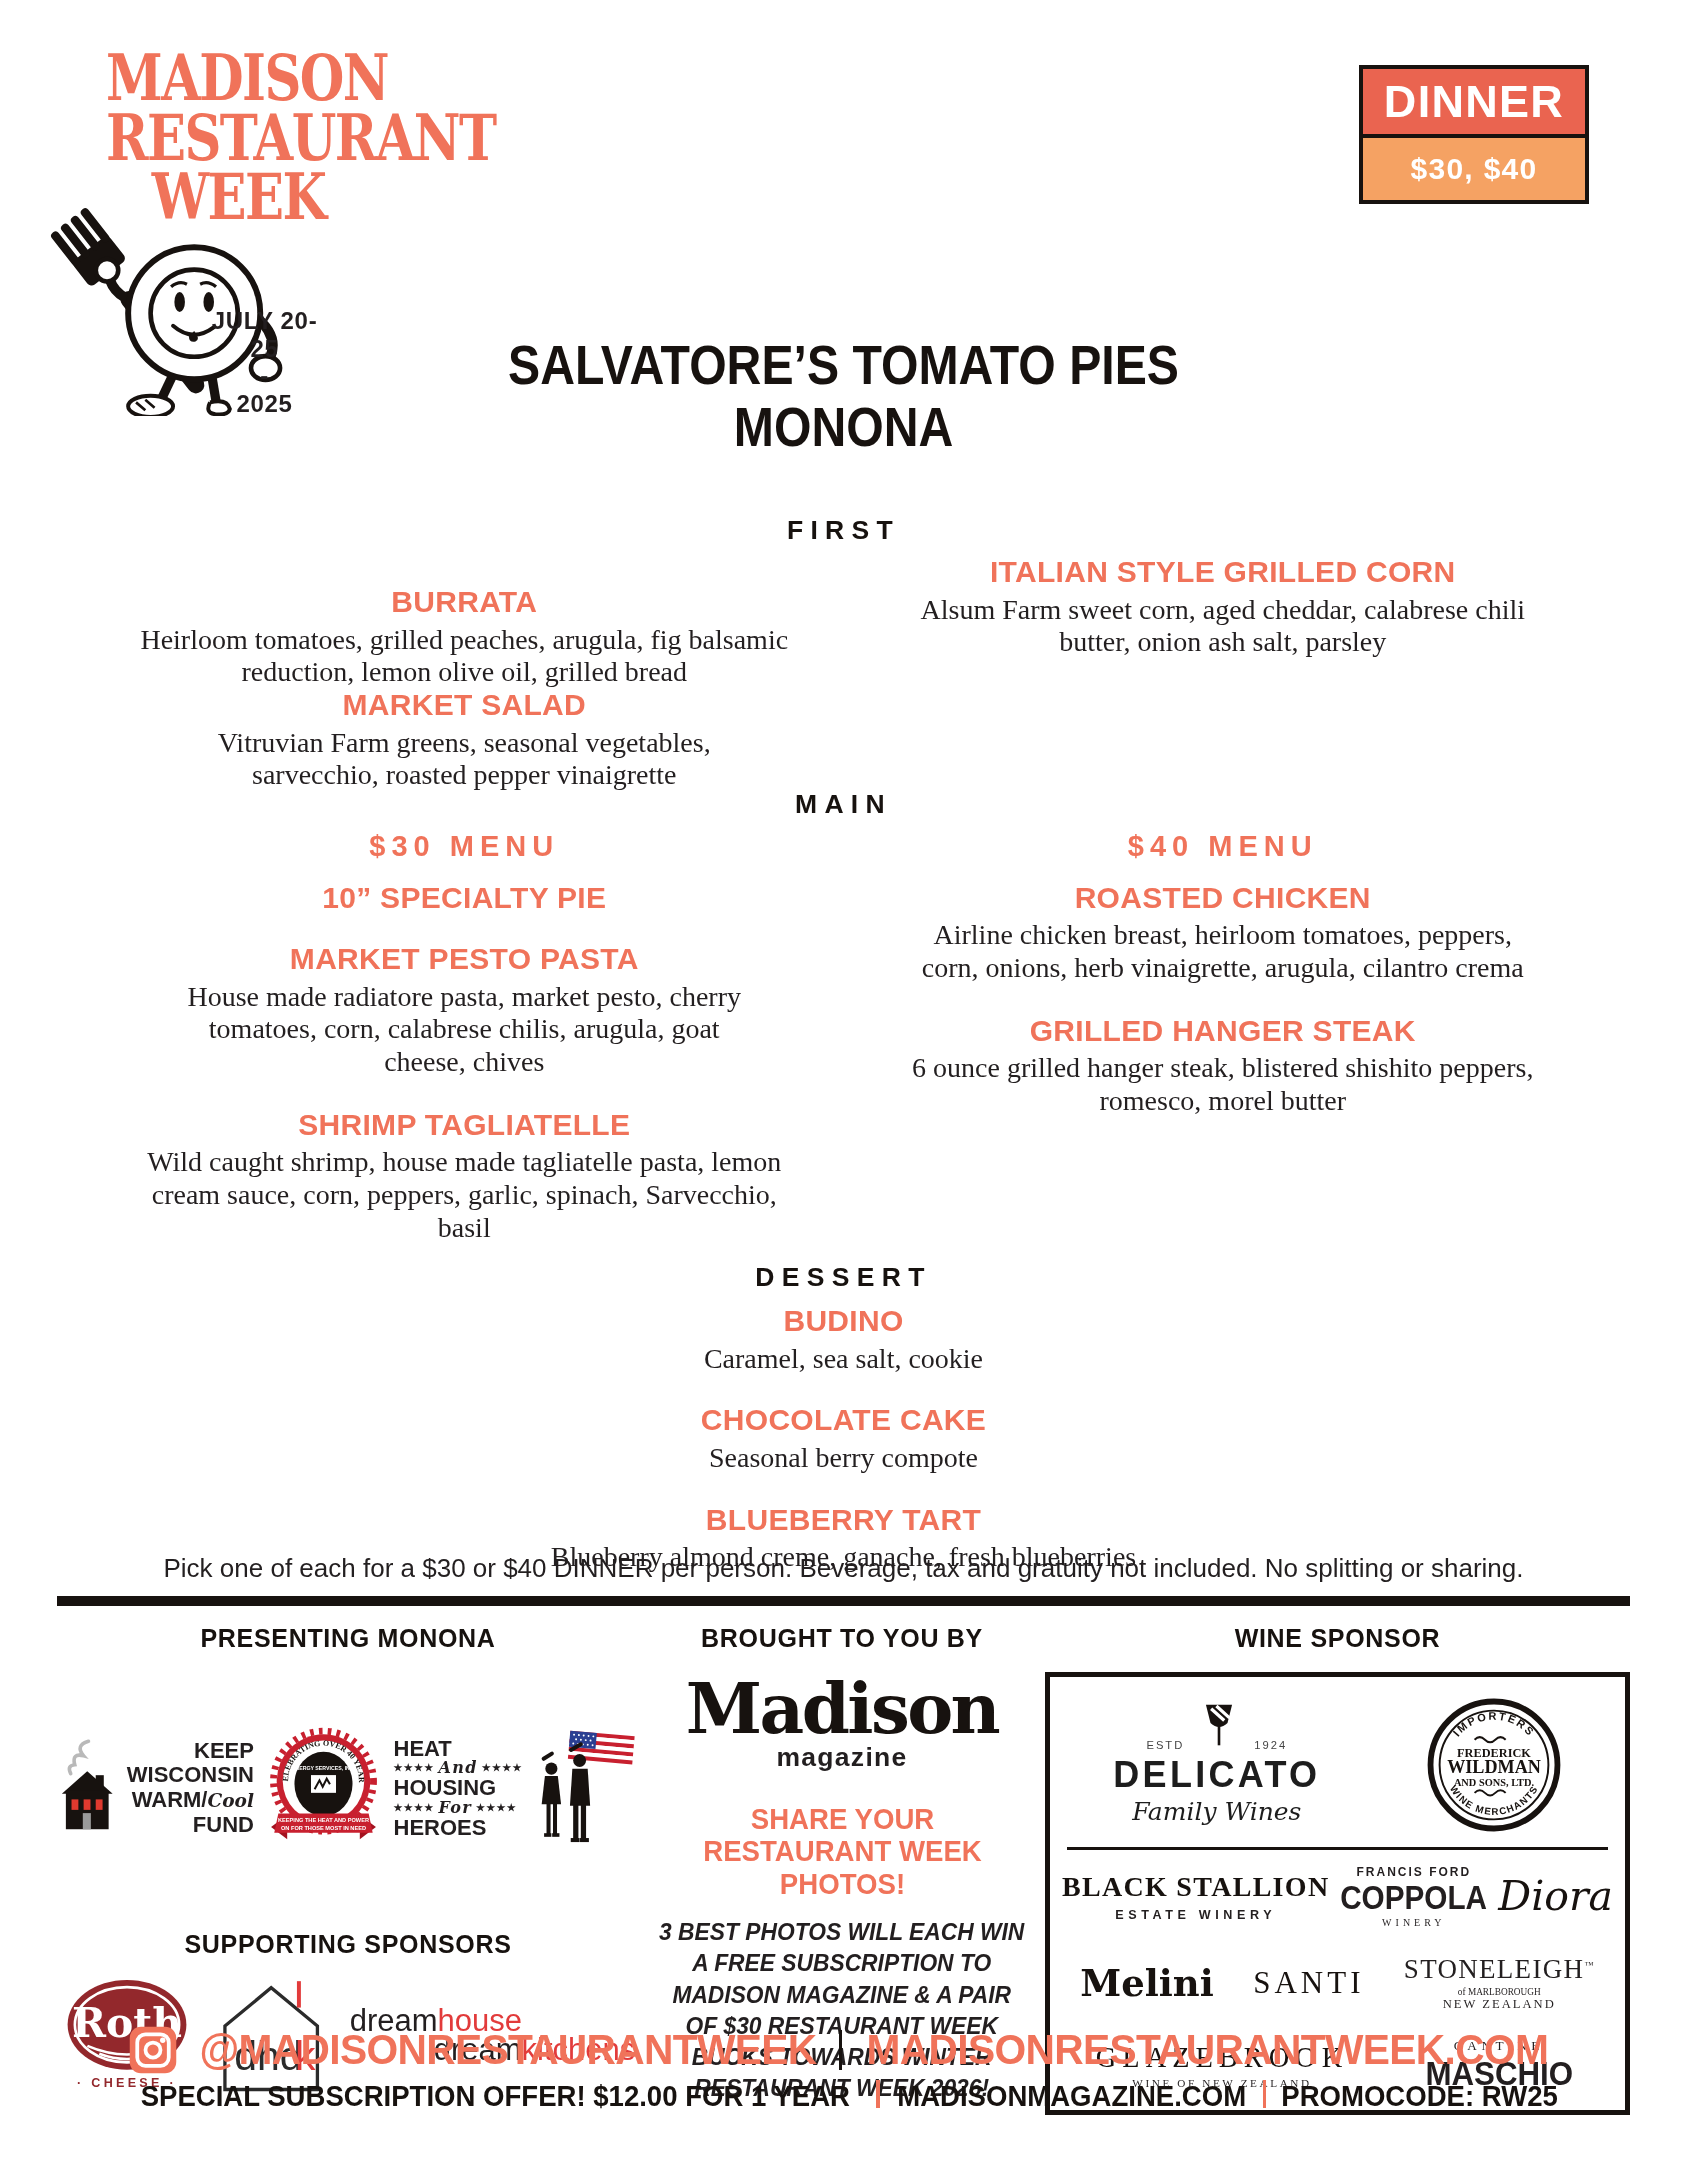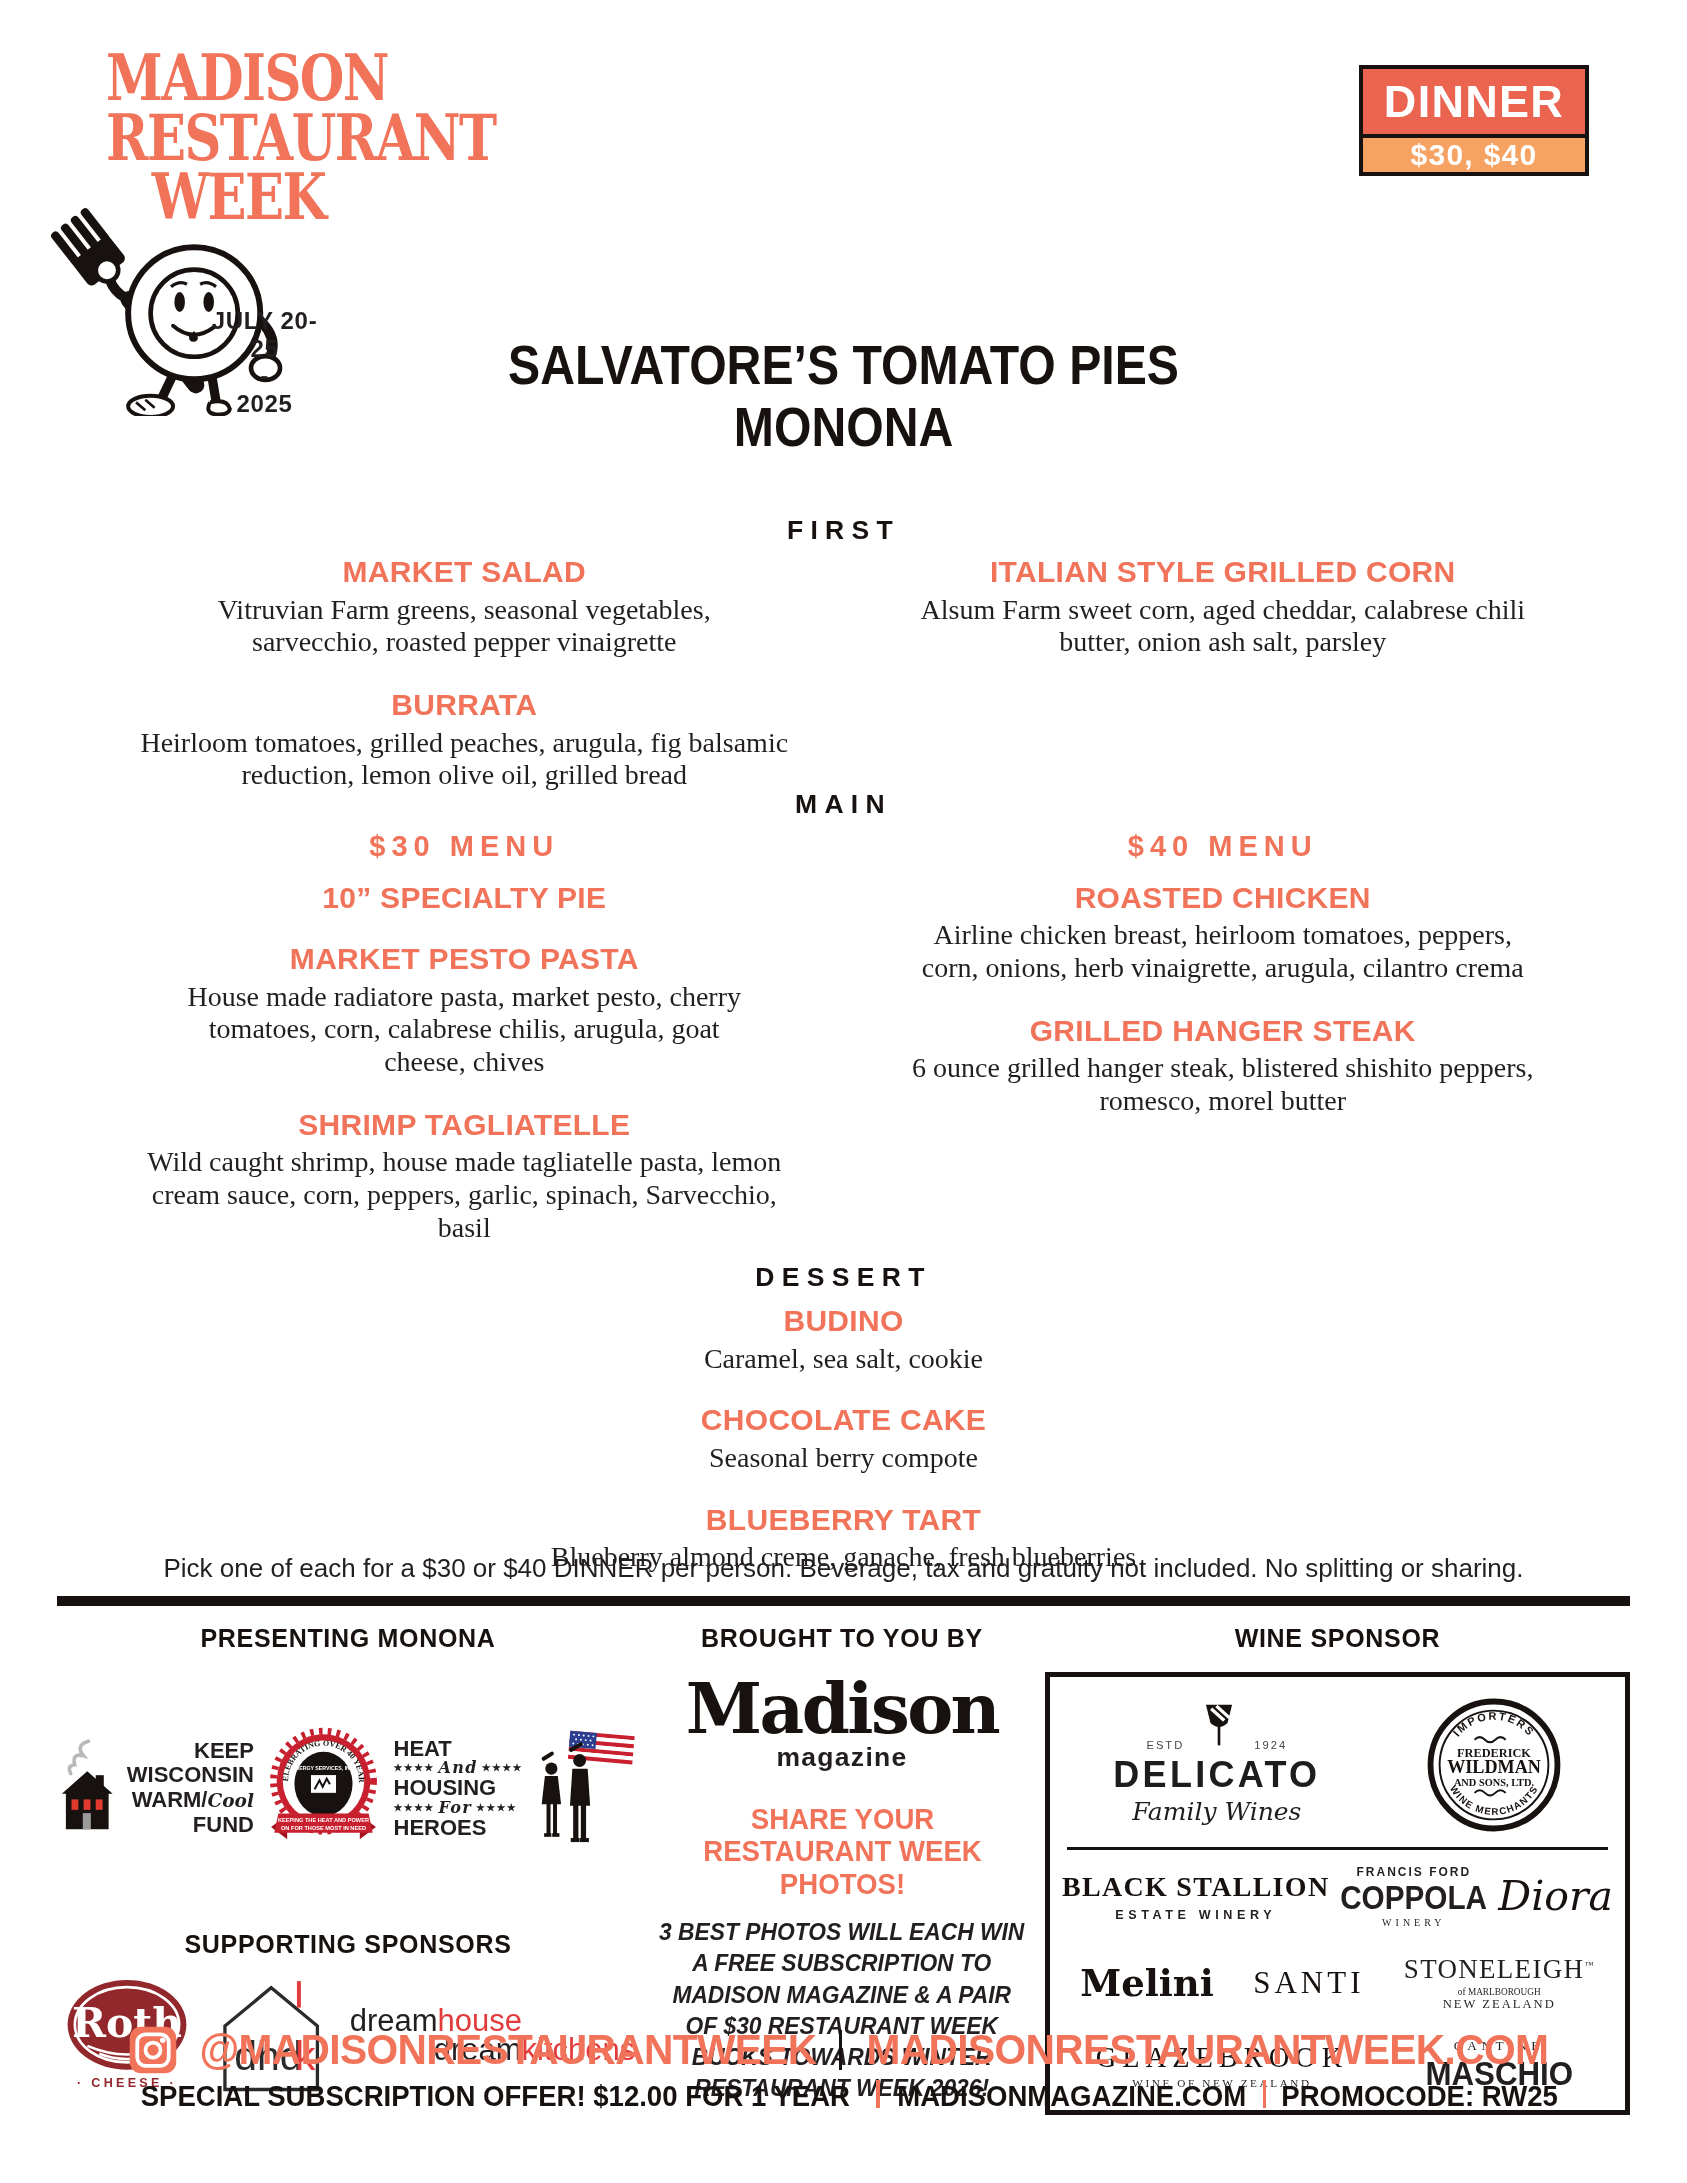--- a/index.html
+++ b/index.html
@@ -18,21 +18,21 @@
   
   .logo{position:absolute;left:73px;top:48px;width:331px;height:384px;text-align:center;
         color:var(--coral);font-family:"DejaVu Serif",serif;font-weight:bold}
   .logo-line{font-size:64px;line-height:.93;transform:scaleX(.8);transform-origin:center;letter-spacing:-2px}
   .mascot{position:absolute;left:-36px;top:136px;width:284px;height:232px}
   .logo-date{position:absolute;left:132px;top:259px;width:119px;text-align:center;color:var(--ink);
              font-family:"Liberation Sans",sans-serif;font-weight:bold;font-size:24px;line-height:1.15;letter-spacing:0.7px}
   .badge{position:absolute;right:98px;top:65px;width:230px;border:4.6px solid #17120f;background:#fff}
   .badge-top{background:var(--badge-top);height:65px;display:flex;align-items:center;justify-content:center}
   .badge-top span{color:#fff;font-size:45px;font-weight:800;letter-spacing:1.3px}
-  .badge-bot{background:var(--badge-bot);height:38px;border-top:4.6px solid #17120f;display:flex;align-items:center;justify-content:center}
+  .badge-bot{background:var(--badge-bot);height:66px;border-top:4.6px solid #17120f;display:flex;align-items:center;justify-content:center}
   .badge-bot span{color:#fff;font-size:30px;font-weight:800;letter-spacing:1.3px}
   .title{position:absolute;left:0;right:0;top:334px;text-align:center;font-weight:800;color:#17120f}
   .title .t{font-size:56px;line-height:1.1;transform:scaleX(.86);transform-origin:center;letter-spacing:0}
 
   
   .sec-header{position:absolute;left:0;right:0;text-align:center;font-size:26.5px;font-weight:800;letter-spacing:7.3px;color:#17120f}
   .two-col{position:absolute;left:85px;right:85px;display:flex}
   .col{flex:1;text-align:center;padding:0 13.2px}
   .item-name{color:var(--coral);font-size:30px;font-weight:700;line-height:1.05;letter-spacing:0.3px}
   .item-desc{font-family:"Liberation Serif",serif;font-size:28px;line-height:1.17;margin:6px auto 0;max-width:668px;color:var(--ink)}
@@ -156,27 +156,27 @@
   </div>
 
   <div class="title">
     <div class="t">SALVATORE’S TOMATO PIES</div>
     <div class="t">MONONA</div>
   </div>
 
   <div class="sec-header" style="top:515px">FIRST</div>
   <div class="two-col" style="top:556px">
     <div class="col">
+      <div class="item" style="margin-top:30px">
+        <div class="item-name">BURRATA</div>
+        <div class="item-desc" style="max-width:721px">Heirloom tomatoes, grilled peaches, arugula, fig balsamic reduction, lemon olive oil, grilled bread</div>
+      </div>
       <div class="item">
         <div class="item-name">MARKET SALAD</div>
         <div class="item-desc" style="max-width:615px">Vitruvian Farm greens, seasonal vegetables, sarvecchio, roasted pepper vinaigrette</div>
-      </div>
-      <div class="item" style="margin-top:30px">
-        <div class="item-name">BURRATA</div>
-        <div class="item-desc" style="max-width:721px">Heirloom tomatoes, grilled peaches, arugula, fig balsamic reduction, lemon olive oil, grilled bread</div>
       </div>
     </div>
     <div class="col">
       <div class="item">
         <div class="item-name">ITALIAN STYLE GRILLED CORN</div>
         <div class="item-desc" style="max-width:629px">Alsum Farm sweet corn, aged cheddar, calabrese chili butter, onion ash salt, parsley</div>
       </div>
     </div>
   </div>
 

